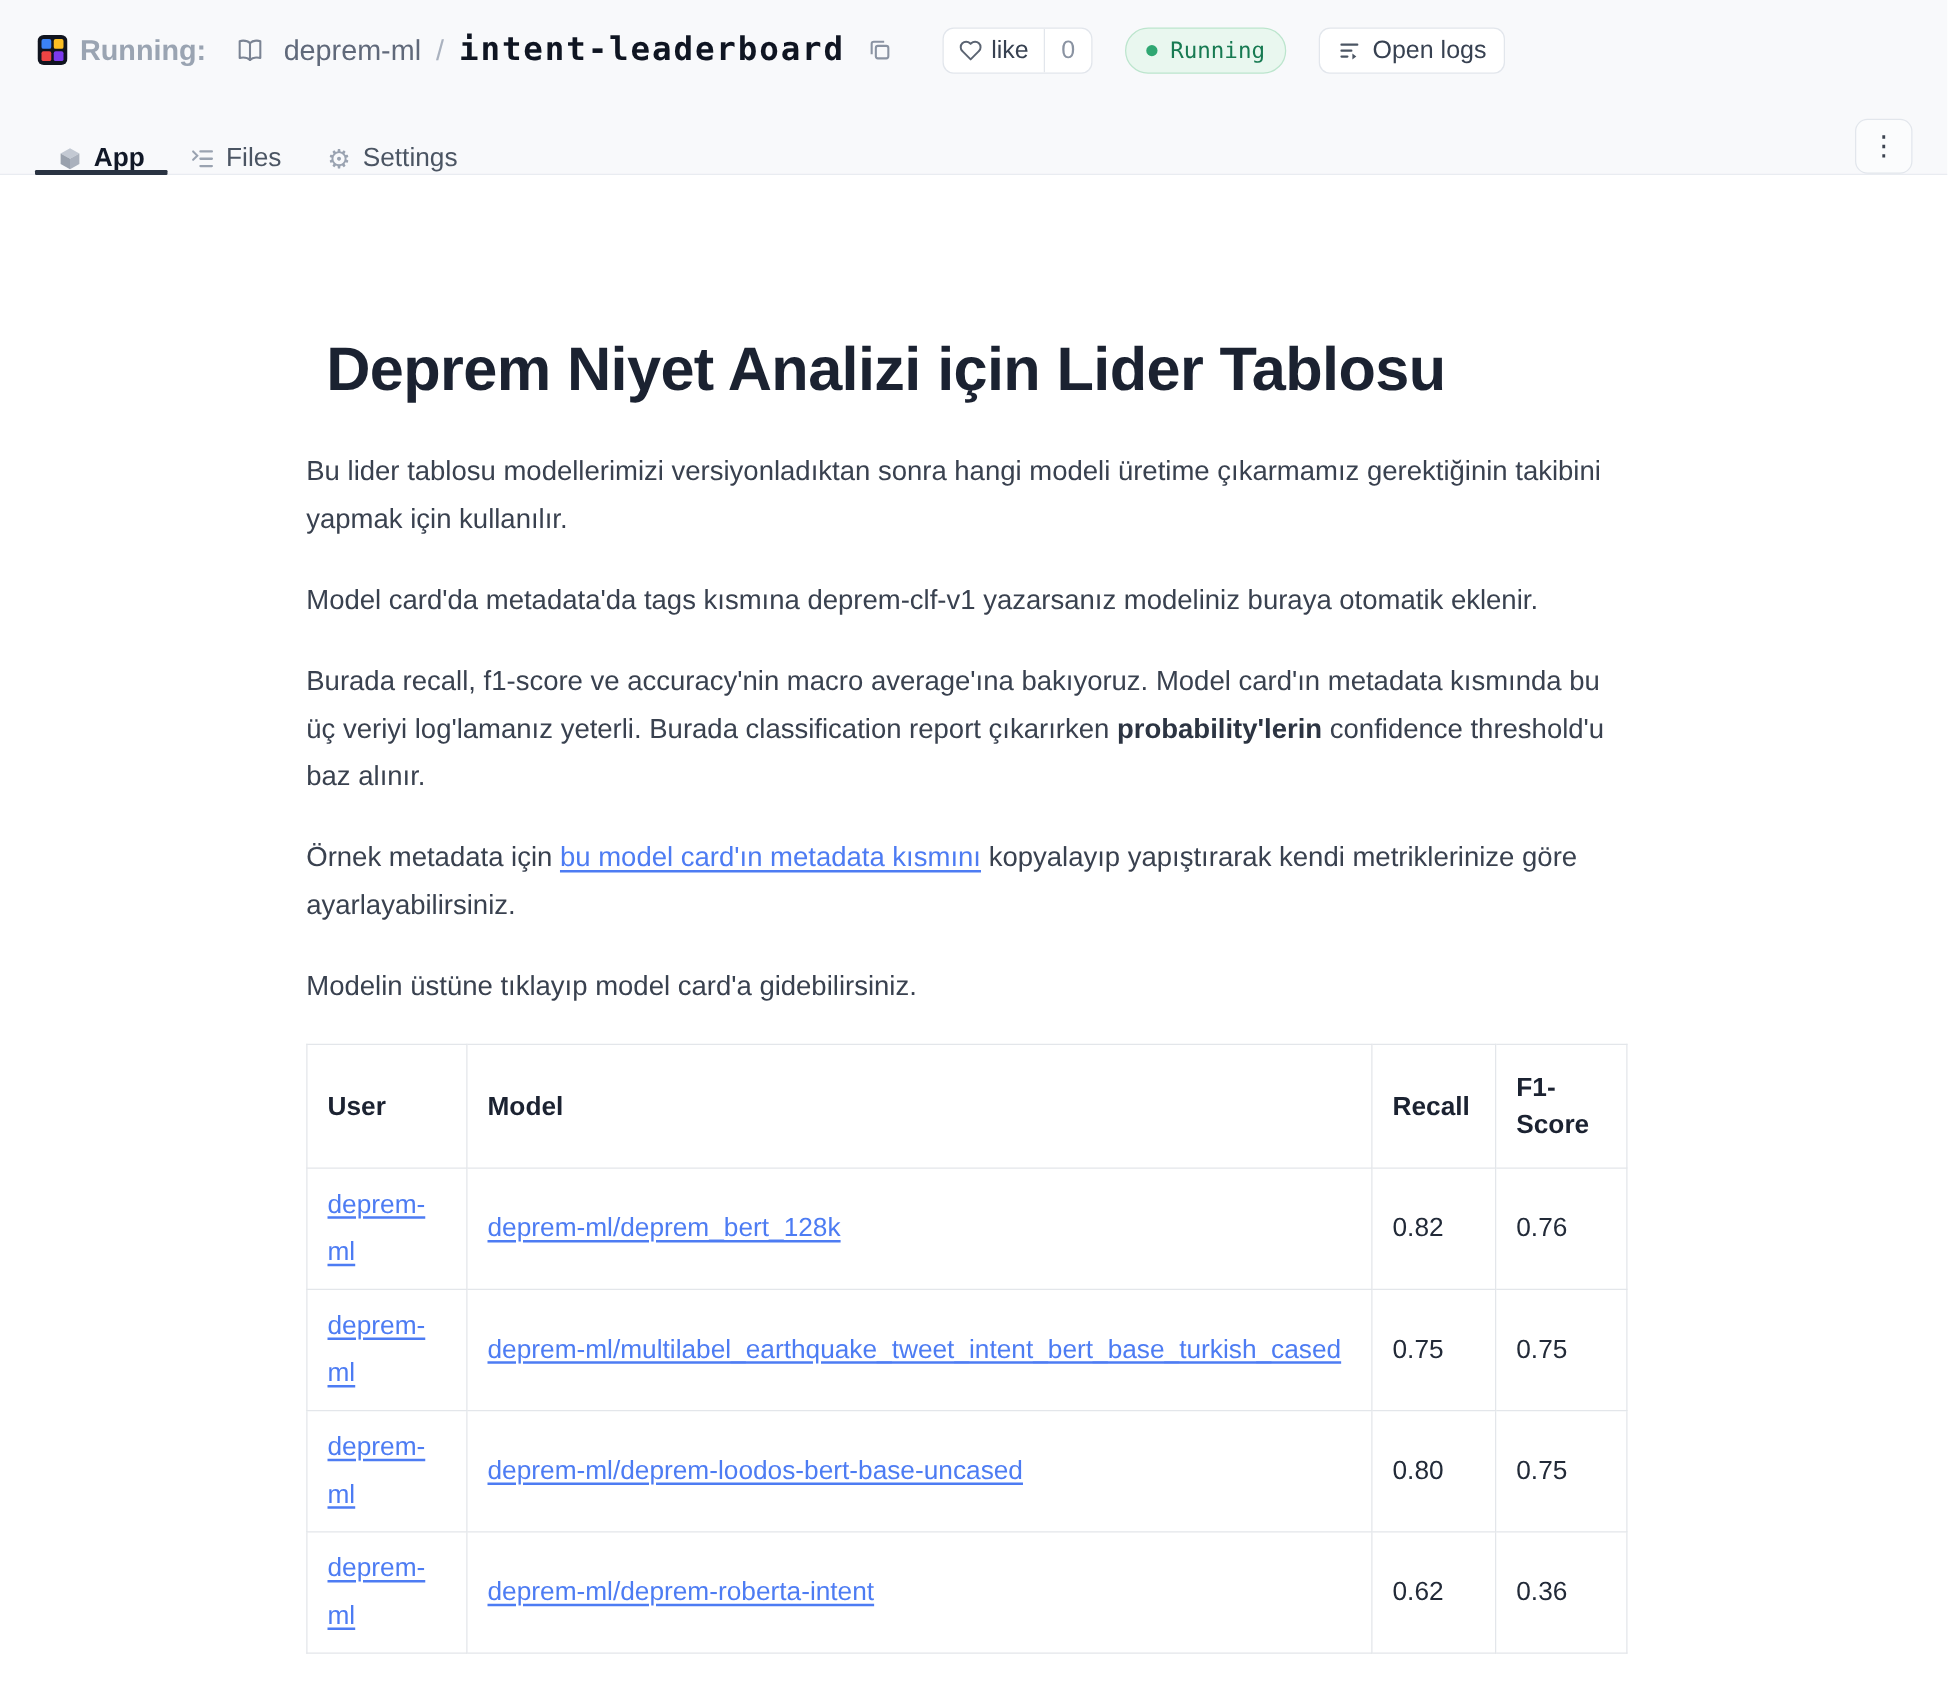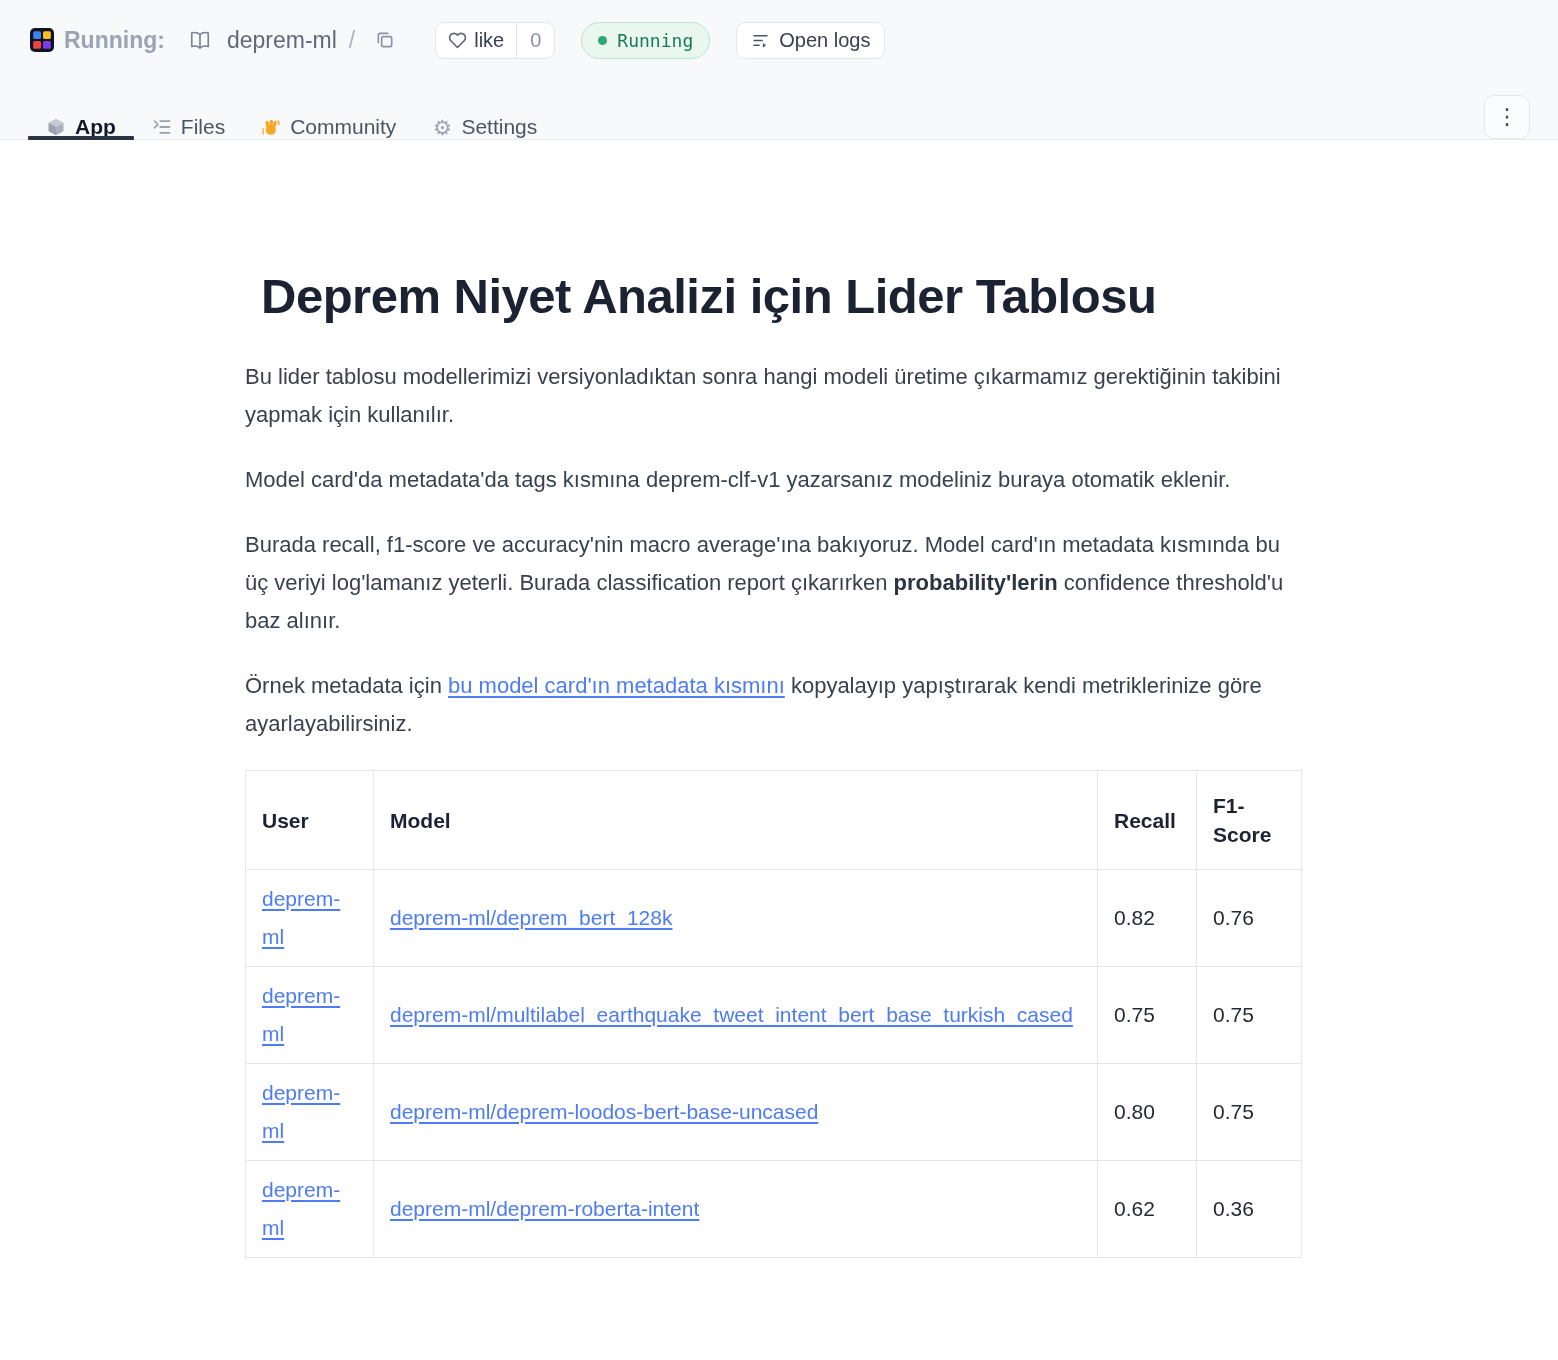--- a/index.html
+++ b/index.html
@@ -138,20 +138,21 @@
     <rect x="13" y="13" width="7.8" height="7.8" rx="1.5" fill="#7c3aed"></rect>
   </svg>
   <span class="spaces-label">Running:</span>
 
   <svg class="book-icon" viewBox="0 0 24 24" fill="none" stroke="currentColor" stroke-width="1.8" stroke-linecap="round" stroke-linejoin="round">
     <path d="M12 6c-1.5-1.6-3.6-2.2-6-2.2-1 0-2 .15-3 .5V19c1-.35 2-.5 3-.5 2.4 0 4.5.6 6 2.2 1.5-1.6 3.6-2.2 6-2.2 1 0 2 .15 3 .5V4.3c-1-.35-2-.5-3-.5-2.4 0-4.5.6-6 2.2z"></path>
     <path d="M12 6v14.7"></path>
   </svg>
   <a class="crumb-owner" href="#">deprem-ml</a>
   <span class="crumb-sep">/</span>
+  <a class="space-name mono" href="#">intent-leaderboard</a>
 
   <button class="copy-btn" title="">
     <svg viewBox="0 0 24 24" fill="none" stroke="currentColor" stroke-width="2" stroke-linejoin="round">
       <rect x="8" y="8" width="12" height="12" rx="2"></rect>
       <path d="M16 4H6a2 2 0 0 0-2 2v10"></path>
     </svg>
   </button>
 
   <button class="pill-btn like-btn">
     <span class="like-main">
@@ -196,35 +197,20 @@
       <svg viewBox="0 0 24 24" width="20" height="20" fill="none" stroke="#9aa3b1" stroke-width="2.2" stroke-linecap="round">
         <path d="M3 5l4 4-4 4" stroke-width="2"></path>
         <path d="M10 5h11"></path>
         <path d="M10 12h11"></path>
         <path d="M10 19h11"></path>
       </svg>
     </span>
     <span>Files</span>
   </div>
 
-  <div class="tab">
-    <span class="tab-icon">
-      <svg viewBox="0 0 22 22" width="21" height="21">
-        <g fill="#f6a823">
-          <rect x="5.6" y="3.8" width="3.6" height="11" rx="1.8" transform="rotate(-14 7.4 9)"></rect>
-          <rect x="9.2" y="2.6" width="3.8" height="12" rx="1.9" transform="rotate(4 11 8)"></rect>
-          <rect x="12.8" y="3.6" width="3.5" height="10.5" rx="1.7" transform="rotate(20 14.5 9)"></rect>
-          <ellipse cx="10.8" cy="13.8" rx="5.6" ry="5.2"></ellipse>
-        </g>
-        <path d="M2.6 12.5c-1 1.8-1 3.8.1 5.6" stroke="#f6a823" stroke-width="1.4" fill="none" stroke-linecap="round"></path>
-        <path d="M18.9 3.4c1 1.4 1.1 3 .4 4.6" stroke="#f6a823" stroke-width="1.4" fill="none" stroke-linecap="round"></path>
-      </svg>
-    </span>
-    <span>Community</span>
-  </div>
 
   <div class="tab">
     <span class="tab-icon gear-glyph">⚙</span>
     <span>Settings</span>
   </div>
 
   <div class="tab-spacer"></div>
 
   <div class="right-actions">
     <button class="icon-btn">
@@ -237,20 +223,21 @@
   <h1 class="page-title">Deprem Niyet Analizi için Lider Tablosu</h1>
 
   <p>Bu lider tablosu modellerimizi versiyonladıktan sonra hangi modeli üretime çıkarmamız gerektiğinin takibini yapmak için kullanılır.</p>
 
   <p>Model card'da metadata'da tags kısmına deprem-clf-v1 yazarsanız modeliniz buraya otomatik eklenir.</p>
 
   <p><span>Burada recall, f1-score ve accuracy'nin macro average'ına bakıyoruz. Model card'ın metadata kısmında bu üç veriyi log'lamanız yeterli. Burada classification report çıkarırken </span><b>probability'lerin</b><span> confidence threshold'u baz alınır.</span></p>
 
   <p><span>Örnek metadata için </span><a class="text-link" href="#">bu model card'ın metadata kısmını</a><span> kopyalayıp yapıştırarak kendi metriklerinize göre ayarlayabilirsiniz.</span></p>
 
+  <p>Modelin üstüne tıklayıp model card'a gidebilirsiniz.</p>
 
   <table class="lb">
     <colgroup>
       <col class="col-user">
         <col class="col-model">
         <col class="col-recall">
         <col class="col-f1">
     </colgroup>
     <thead>
       <tr>

